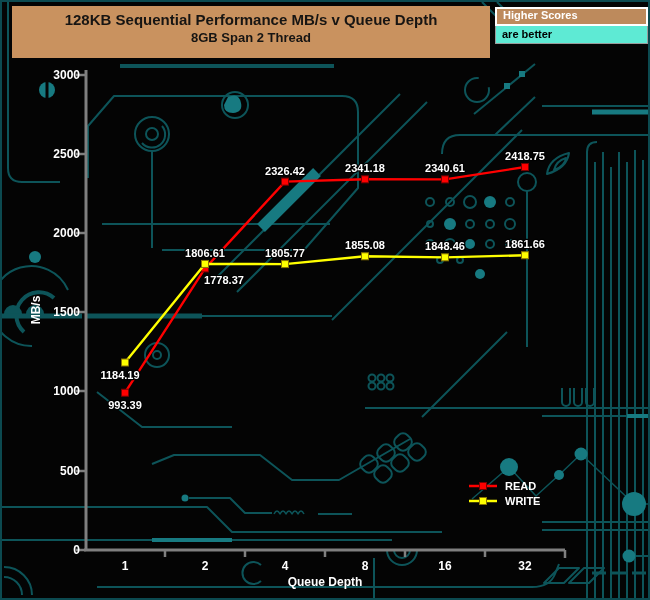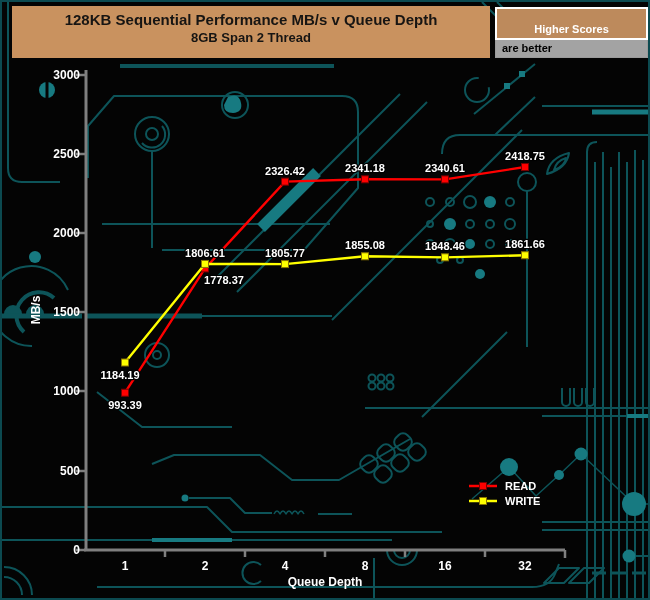--- a/index.html
+++ b/index.html
@@ -6,22 +6,22 @@
   .frame{position:relative;width:650px;height:600px;background:#040404;
          border:2px solid #0c4a50;box-sizing:border-box;overflow:hidden;
          font-family:"Liberation Sans",sans-serif;}
   .chart-svg{position:absolute;left:0;top:0;z-index:1;}
   .hdr{position:absolute;left:10px;top:4px;width:478px;height:52px;background:#c9925f;
        color:#171513;text-align:center;z-index:2;}
   .hdr-title{font-size:15px;font-weight:bold;padding-top:4px;line-height:19px;}
   .hdr-sub{font-size:13px;font-weight:bold;line-height:17px;}
   .note{position:absolute;left:493px;top:5px;width:153px;z-index:2;box-sizing:border-box;}
   .note-top{background:#bd8a5c;border:2px solid #ffffff;color:#ffffff;font-size:11px;
-            font-weight:bold;padding:14px 6px 3px 6px;text-align:center;}
-  .note-bottom{background:#a3a3a3;border:1px solid #9a9a9a;border-top:none;color:#000;
+            font-weight:bold;padding:0 6px 3px 6px;}
+  .note-bottom{background:#5eead4;border:1px solid #9a9a9a;border-top:none;color:#000;
                font-size:11px;font-weight:bold;padding:2px 12px 3px 6px;}
   .tick{fill:#ffffff;font:bold 12px "Liberation Sans",sans-serif;}
   .axis-title{fill:#ffffff;font:bold 12px "Liberation Sans",sans-serif;}
   .val-label{fill:#ffffff;font:bold 11px "Liberation Sans",sans-serif;
              paint-order:stroke;stroke:#000000;stroke-width:2.5px;stroke-linejoin:round;}
   .legend-label{fill:#ffffff;font:bold 11px "Liberation Sans",sans-serif;}
 </style>
 </head>
 <body>
 

